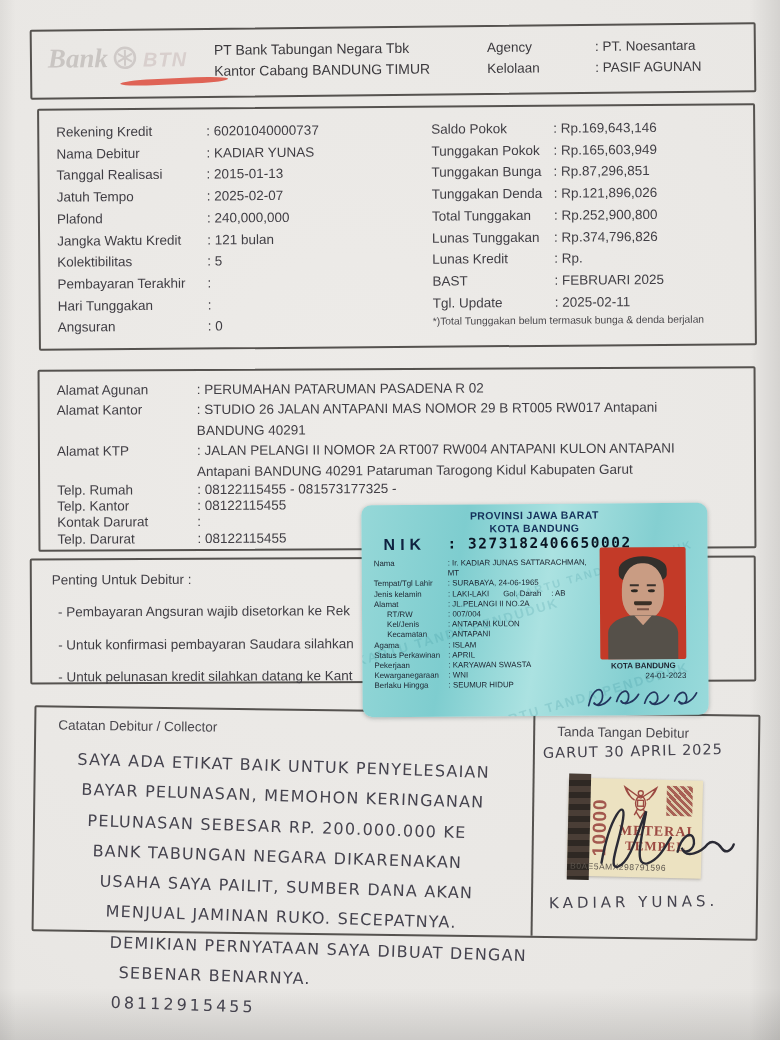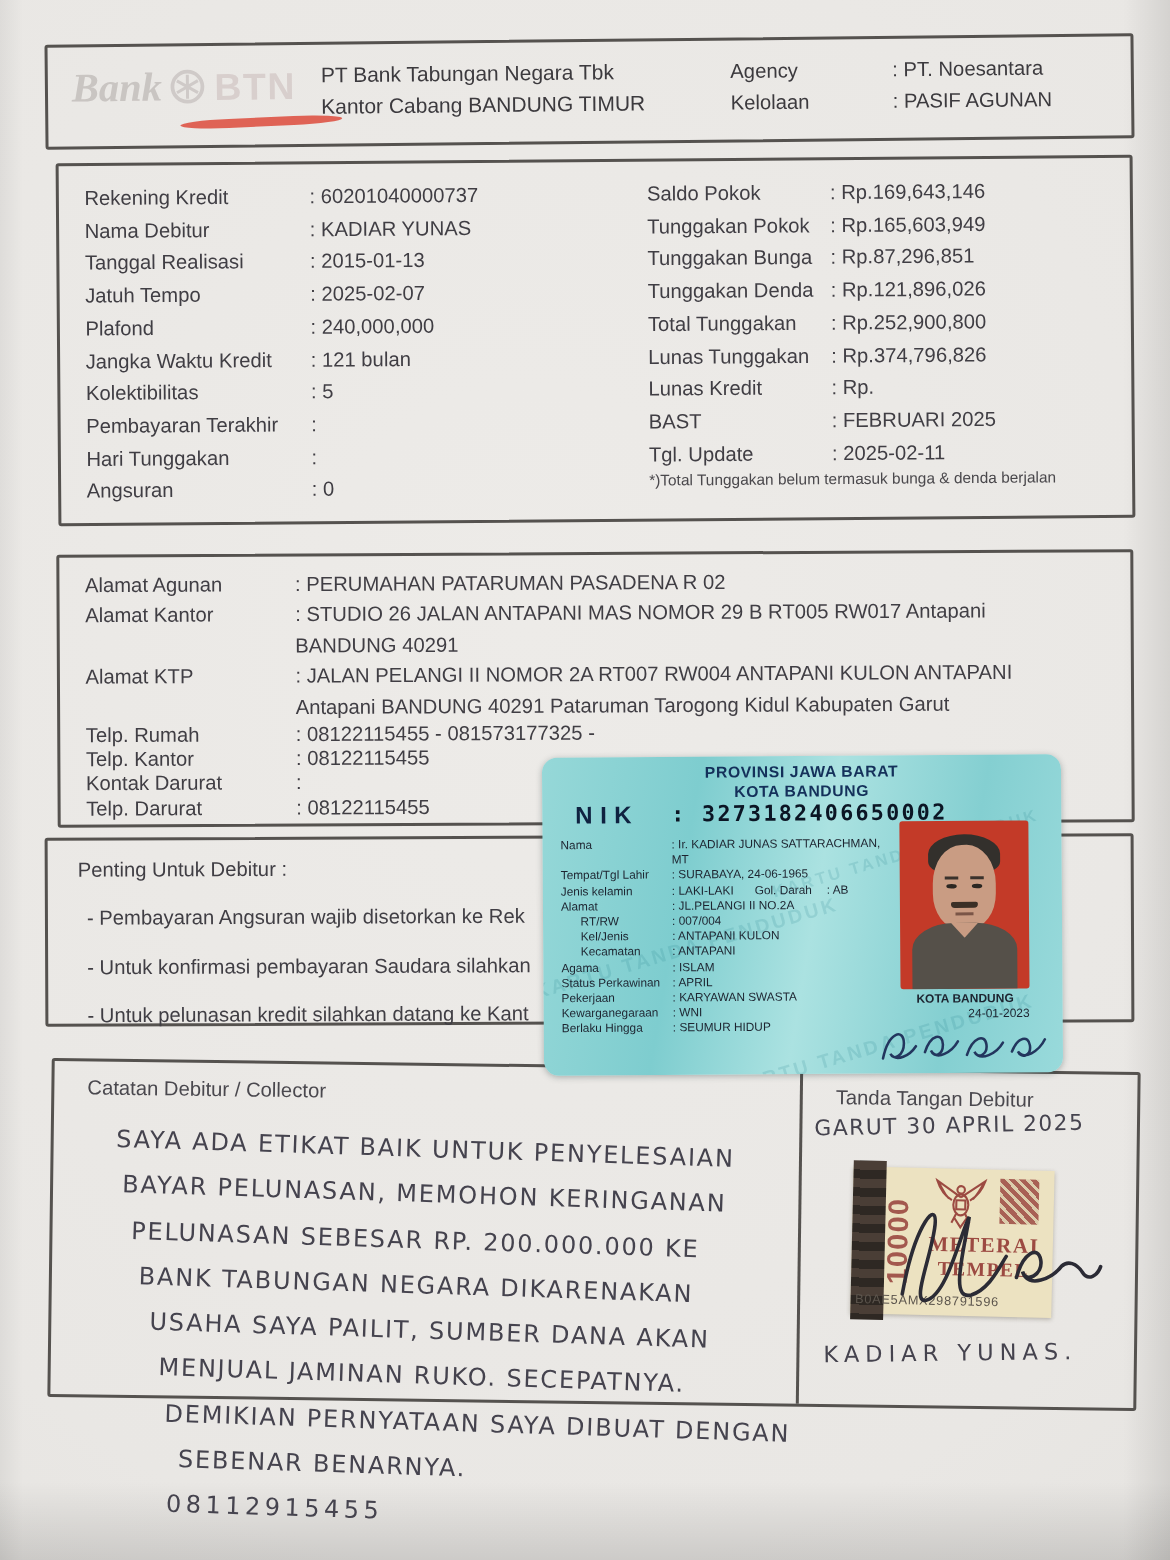--- a/index.html
+++ b/index.html
@@ -16,21 +16,21 @@
       radial-gradient(130% 110% at 45% 40%, #edebe8 0%, #e9e7e4 55%, #e0deda 100%);
   }
   .box{position:absolute;border:2px solid #55524f;border-radius:2px;}
   .ptxt{color:#403e44;font-size:13.5px;}
   .frow{display:flex;align-items:flex-start;}
   .frow .lbl{flex-shrink:0;}
   
   #hdr{left:30px;top:26px;width:722px;height:66px;transform:rotate(-0.6deg);}
   .logo{position:absolute;left:16px;top:12px;width:170px;height:44px;}
   .logo-bank{font-family:"Liberation Serif",serif;font-style:italic;font-weight:bold;font-size:27px;color:#c9c5c2;text-align:center;}
-  .logo-btn{font-size:25px;font-weight:bold;color:#d8cfcd;letter-spacing:1px;}
+  .logo-btn{font-size:20px;font-weight:bold;font-style:italic;color:#d8cfcd;letter-spacing:1px;}
   .logo-emblem{display:inline-block;vertical-align:-4px;}
   .logo-swoosh{position:absolute;left:72px;top:36px;width:108px;height:6px;background:#dd4b3c;border-radius:60%/100%;transform:rotate(-2deg);opacity:.85;}
   .company{position:absolute;left:182px;top:10px;font-size:14px;line-height:21px;color:#3c3a3e;}
   .agency{position:absolute;left:455px;top:10px;font-size:13.5px;line-height:21px;color:#3c3a3e;}
   .agency .lbl{width:108px;}
   
   #box1{left:38px;top:106px;width:714px;height:238px;transform:rotate(-0.45deg);}
   .col-left{position:absolute;left:17px;top:11px;width:360px;}
   .col-left .frow{line-height:21.7px;}
   .col-left .lbl{width:150px;}

